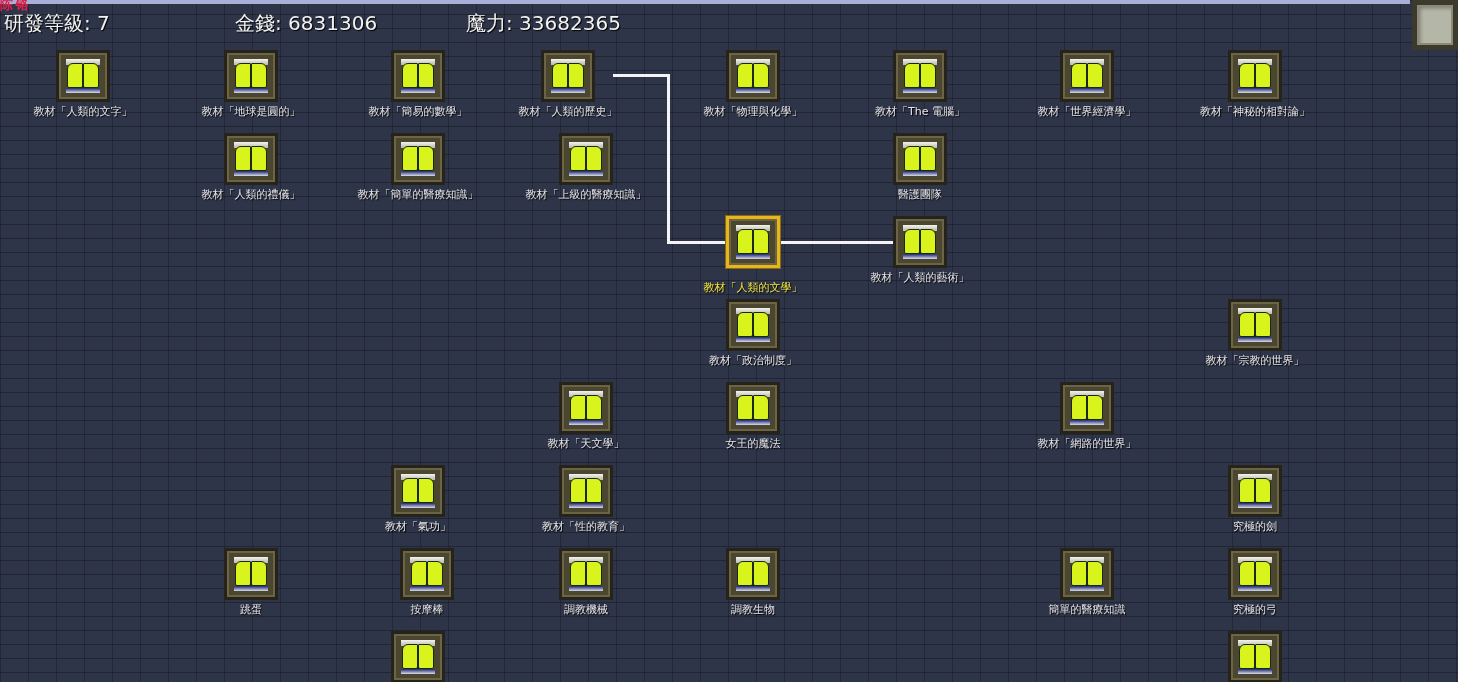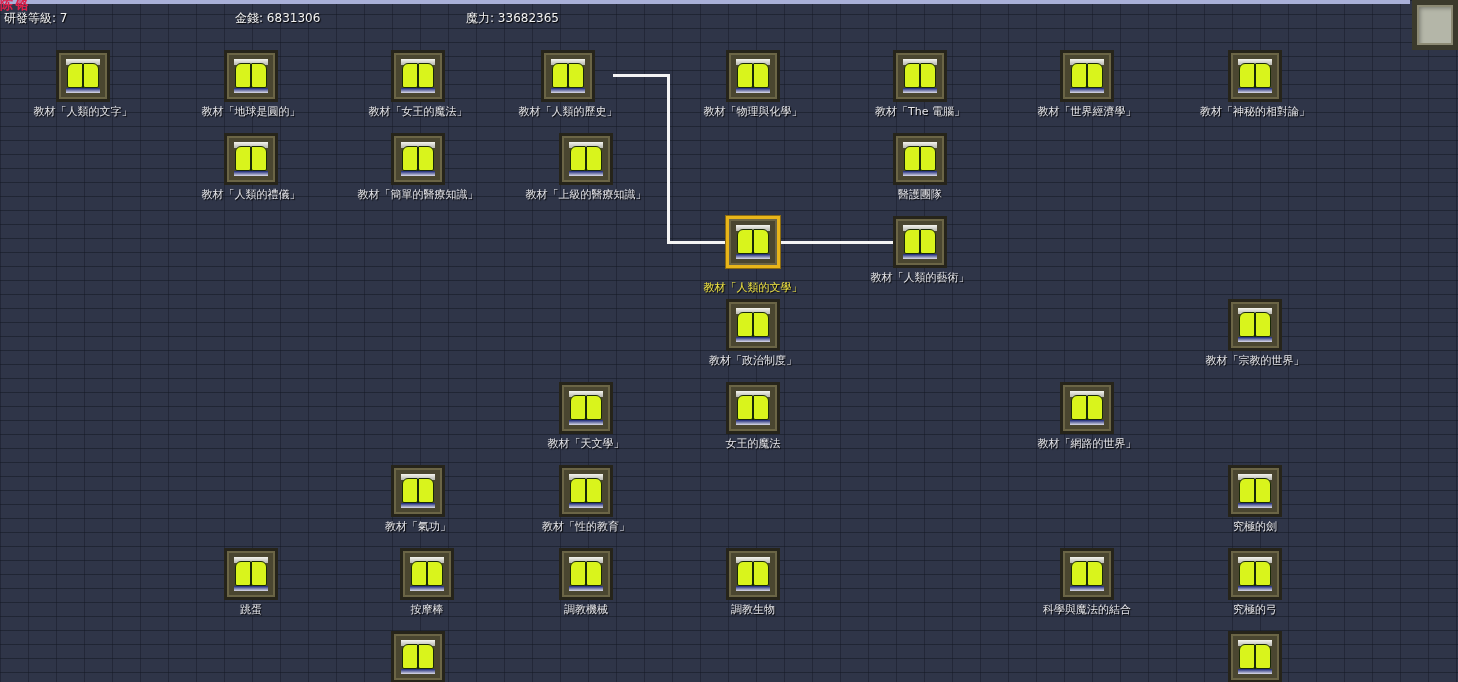--- a/index.html
+++ b/index.html
@@ -16,21 +16,21 @@
     }
     .topbar-line {
       position: absolute; left: 0; top: 0; width: 1410px; height: 4px;
       background: #a9b0d8;
     }
     .corner-tag {
       position: absolute; left: 0; top: -4px; font-size: 13px; color: #e0204a;
       font-weight: bold; letter-spacing: -1px;
     }
     .stat {
-      position: absolute; top: 10px; font-size: 12px; color: #f2f2f2;
+      position: absolute; top: 10px; font-size: 20px; color: #f2f2f2;
       text-shadow: 1px 1px 1px #000;
       white-space: nowrap;
     }
     .corner-button {
       position: absolute; left: 1412px; top: 0; width: 46px; height: 50px;
       background: #b4b6a8;
       border: 5px solid #3b3a2c;
       box-shadow: inset 0 0 0 2px #8c8a74, inset 3px 3px 4px rgba(0,0,0,0.35);
     }
     .connector {
@@ -122,21 +122,21 @@
 <div class="node" style="left:338px; top:50px;">
   <span class="node-icon">
       <span class="book">
         <span class="top"></span>
         <span class="page l"></span>
         <span class="page r"></span>
         <span class="spine"></span>
         <span class="base"></span>
       </span>
     </span>
-  <span class="node-label">教材「女王的魔法」</span>
+  <span class="node-label">教材「簡易的數學」</span>
 </div>
 <div class="node" style="left:488px; top:50px;">
   <span class="node-icon">
       <span class="book">
         <span class="top"></span>
         <span class="page l"></span>
         <span class="page r"></span>
         <span class="spine"></span>
         <span class="base"></span>
       </span>
@@ -416,21 +416,21 @@
 <div class="node" style="left:1007px; top:548px;">
   <span class="node-icon">
       <span class="book">
         <span class="top"></span>
         <span class="page l"></span>
         <span class="page r"></span>
         <span class="spine"></span>
         <span class="base"></span>
       </span>
     </span>
-  <span class="node-label">科學與魔法的結合</span>
+  <span class="node-label">簡單的醫療知識</span>
 </div>
 <div class="node" style="left:1175px; top:548px;">
   <span class="node-icon">
       <span class="book">
         <span class="top"></span>
         <span class="page l"></span>
         <span class="page r"></span>
         <span class="spine"></span>
         <span class="base"></span>
       </span>

